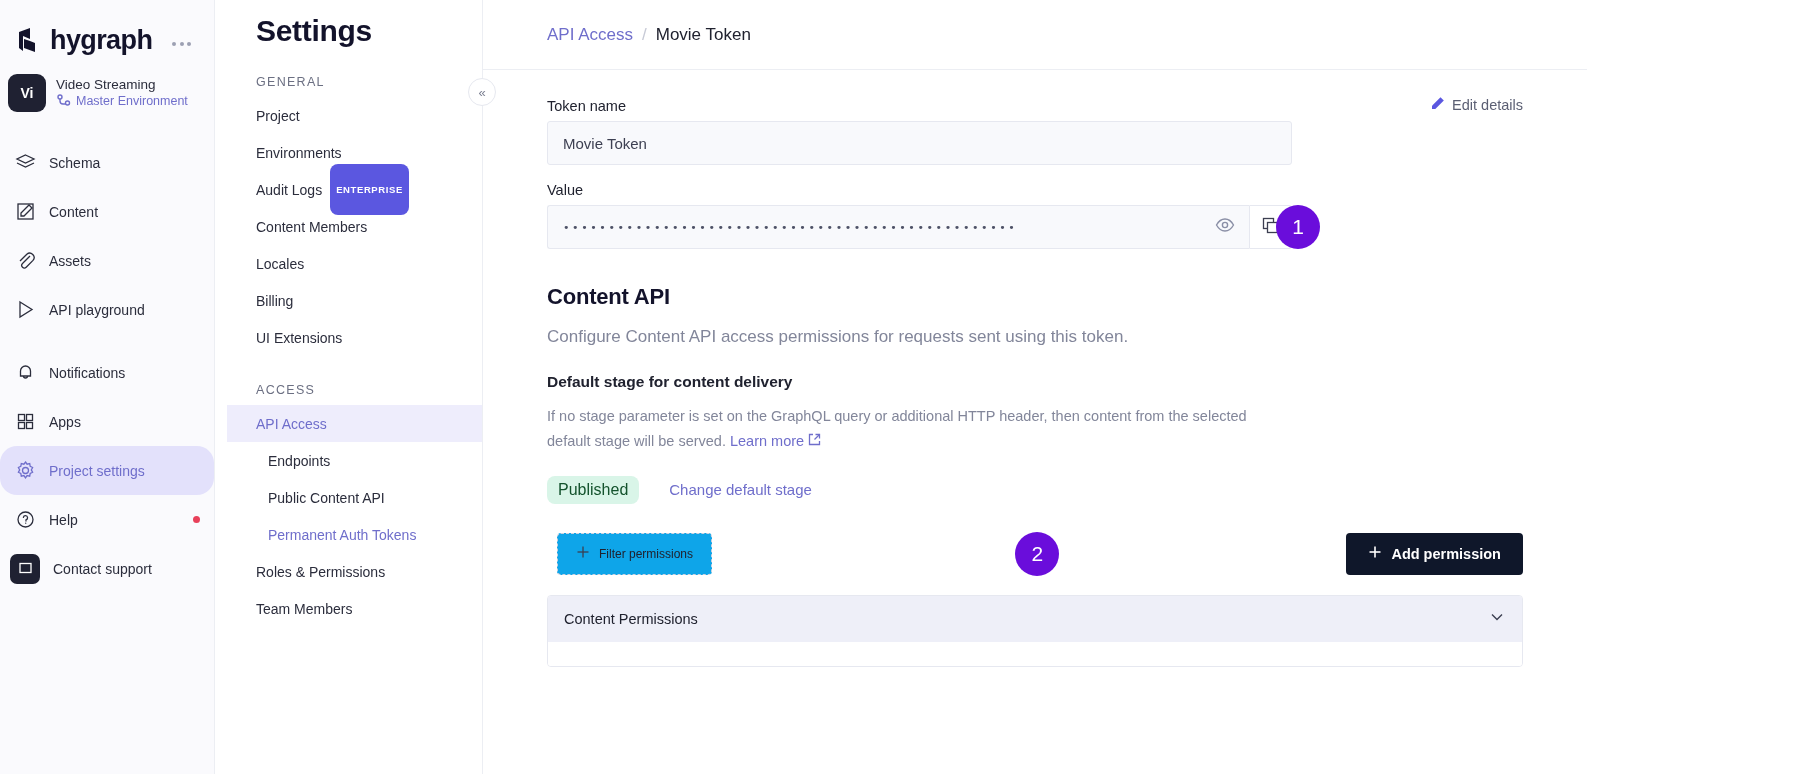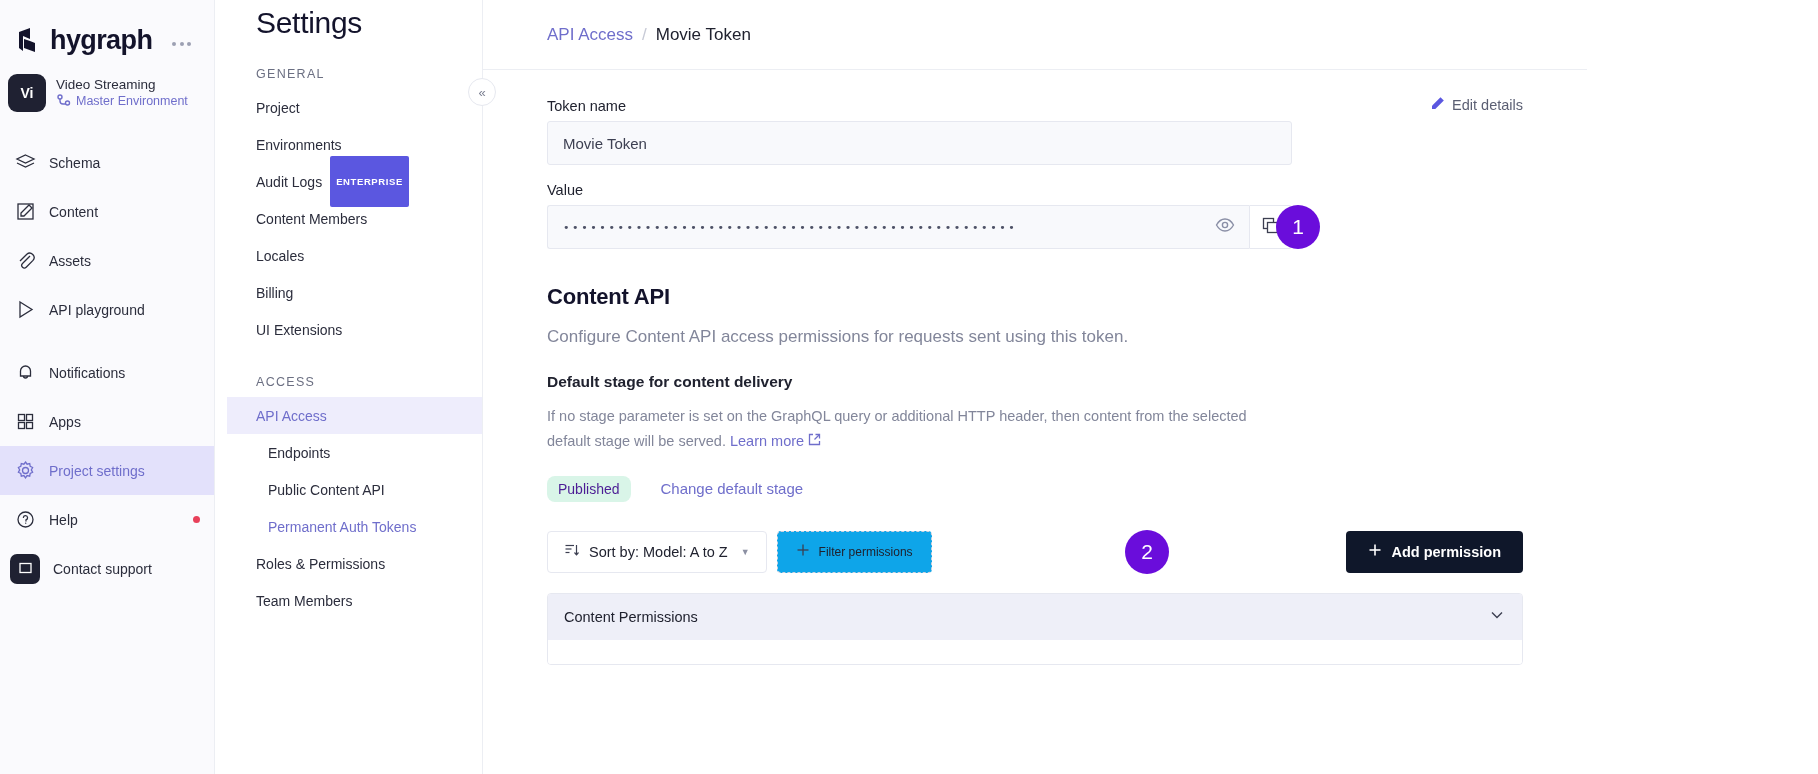--- a/index.html
+++ b/index.html
@@ -48,21 +48,21 @@
     align-items: center; gap: 5px;
   }
 
   .nav { margin-top: 26px; display: flex; flex-direction: column; }
   .nav-item {
     display: flex; align-items: center; gap: 13px;
     height: 49px; padding-left: 14px;
     font-size: 14px; color: #2b2d3c; cursor: pointer;
     position: relative;
   }
-  .nav-item.active { background: #e3e1fb; color: #6f6ecb; }
+  .nav-item.active { background: #e3e1fb; color: #6f6ecb; border-radius: 17px; }
   .nav-item.active .ico svg { stroke: #6f6ecb; }
   .nav-item .ico {
     width: 22px; height: 22px; display: flex;
     align-items: center; justify-content: center; flex: 0 0 22px;
   }
   .nav-spacer { height: 14px; }
   .dot-badge {
     width: 7px; height: 7px; border-radius: 50%;
     background: #e8405a; position: absolute; right: 14px;
   }
@@ -72,38 +72,38 @@
     margin-left: -4px;
   }
 
   
   .settings {
     width: 268px; min-width: 268px; height: 774px;
     background: #ffffff; border-right: 1px solid #eceef3;
     padding-left: 12px; position: relative;
   }
   .settings-title {
-    font-size: 30px; font-weight: 400; color: #13132b;
-    padding: 6px 0 0 29px; letter-spacing: -0.3px;
+    font-size: 30px; font-weight: 700; color: #13132b;
+    padding: 14px 0 0 29px; letter-spacing: -0.3px;
   }
   .group-label {
     font-size: 12.5px; letter-spacing: 1.3px; color: #6b6f82;
     padding: 27px 0 8px 29px;
   }
   .s-item {
     display: flex; align-items: center; gap: 8px;
     height: 37px; padding-left: 29px;
     font-size: 14px; color: #2b2d3c; cursor: pointer;
   }
   .s-item.sub { padding-left: 41px; }
   .s-item.active { background: #eeedfc; color: #6f6ecb; }
   .s-item.link { color: #6f6ecb; }
   .ent-badge {
     background: #5b57e0; color: #fff; font-size: 9.5px; font-weight: 700;
-    letter-spacing: 0.6px; padding: 20px 6px; border-radius: 2px;
+    letter-spacing: 0.6px; padding: 20px 6px; border-radius: 8px;
   }
 
   
   .collapse {
     position: absolute; right: -14px; top: 78px;
     width: 28px; height: 28px; border-radius: 50%;
     background: #fff; border: 1px solid #e6e8ef;
     display: flex; align-items: center; justify-content: center;
     color: #7b7f91; font-size: 13px; z-index: 10; cursor: pointer;
   }
@@ -167,21 +167,21 @@
   .sec-desc { font-size: 17px; color: #82869a; margin-top: 17px; }
   .sub-title { font-size: 15.5px; font-weight: 600; color: #20222f; margin-top: 26px; }
   .sub-desc {
     font-size: 14.5px; color: #82869a; margin-top: 13px;
     line-height: 1.72; max-width: 742px;
   }
   .learn { color: #6f6ecb; cursor: pointer; }
 
   .stage-row { display: flex; align-items: center; gap: 30px; margin-top: 22px; }
   .pill {
-    background: #d9f5e8; color: #4c1d95; font-size: 14px;
+    background: #d9f5e8; color: #14532d; font-size: 16px;
     padding: 5px 11px; border-radius: 8px;
   }
   .stage-link { font-size: 15px; color: #6f6ecb; cursor: pointer; }
 
   .toolbar { display: flex; align-items: center; margin-top: 28px; width: 976px; position: relative; }
   .btn-sort {
     height: 42px; border: 1px solid #e6e8f0; border-radius: 4px;
     background: #fff; display: flex; align-items: center; gap: 9px;
     padding: 0 16px; font-size: 14.5px; color: #20222f; cursor: pointer;
   }
@@ -458,33 +458,20 @@
           </svg>
         </span>
       </div>
 
       <div class="stage-row">
         <span class="pill">Published</span>
         <span class="stage-link">Change default stage</span>
       </div>
 
       <div class="toolbar">
-        <div class="btn-sort">
-          <span>
-            <svg width="16" height="16" viewBox="0 0 16 16" fill="none" stroke="#3c3f51" stroke-width="1.2">
-              <path d="M1.5 3.5 H10"></path>
-                <path d="M1.5 7 H7.5"></path>
-                <path d="M1.5 10.5 H5.5"></path>
-              <path d="M12.5 3 V12.5"></path>
-                <path d="M10.5 10.5 L12.5 12.8 L14.5 10.5"></path>
-            </svg>
-          </span>
-          <span>Sort by: Model: A to Z</span>
-          <span class="caret">▼</span>
-        </div>
         <div class="btn-filter">
           <span>
             <svg width="14" height="14" viewBox="0 0 14 14" fill="none" stroke="#3c3f51" stroke-width="1.3">
               <path d="M7 1.5 V12.5"></path>
                 <path d="M1.5 7 H12.5"></path>
             </svg>
           </span>
           <span>Filter permissions</span>
         </div>
         <div class="marker2">2</div>

